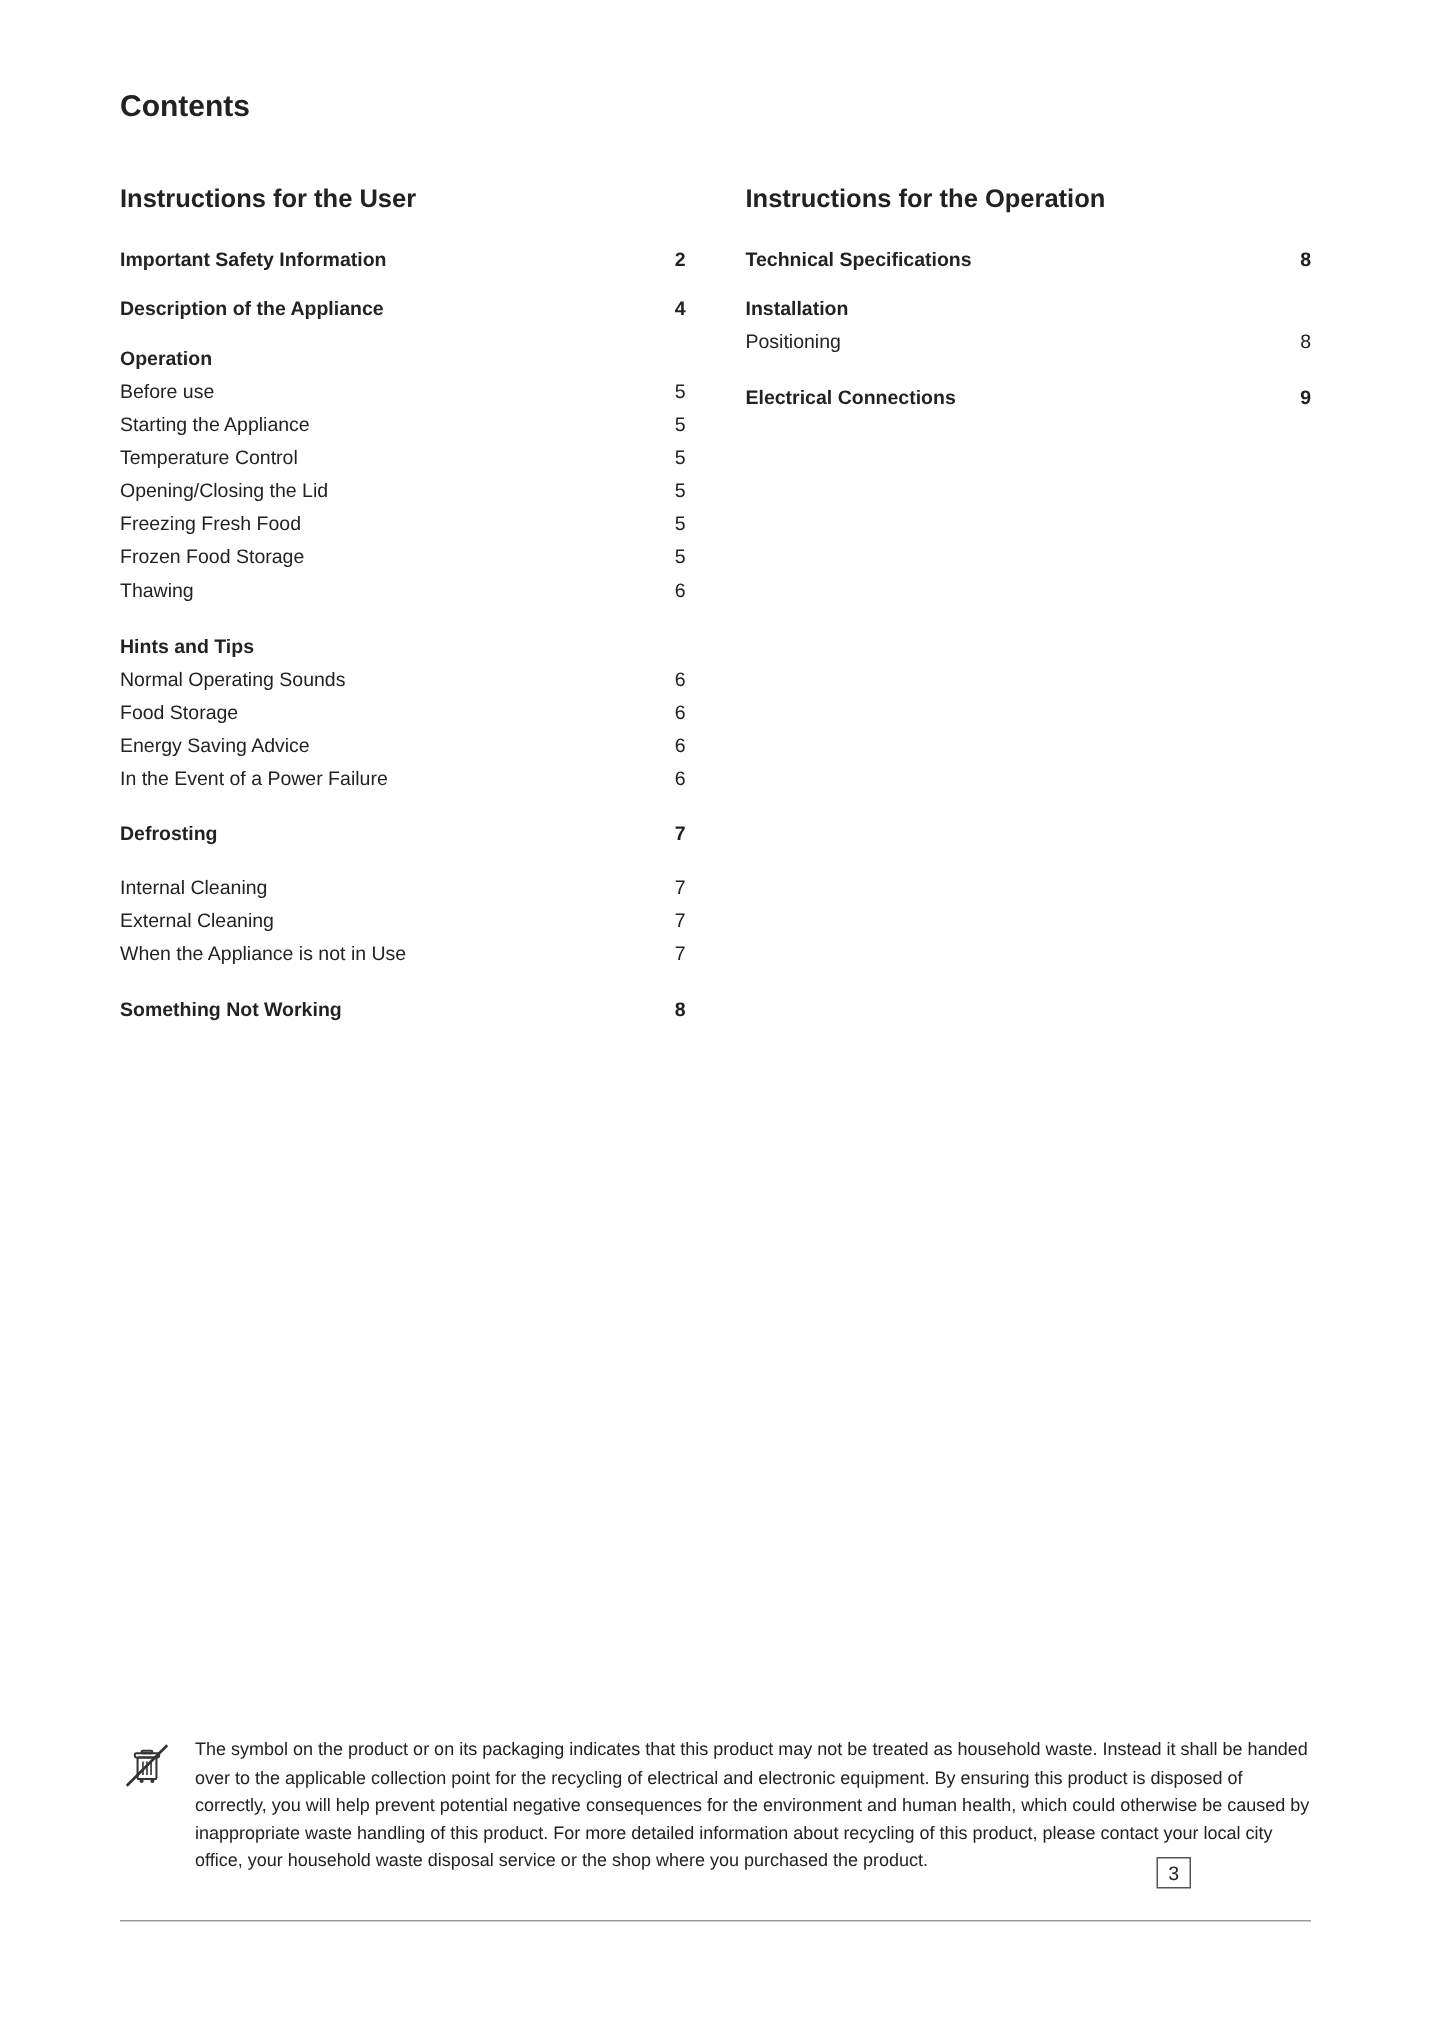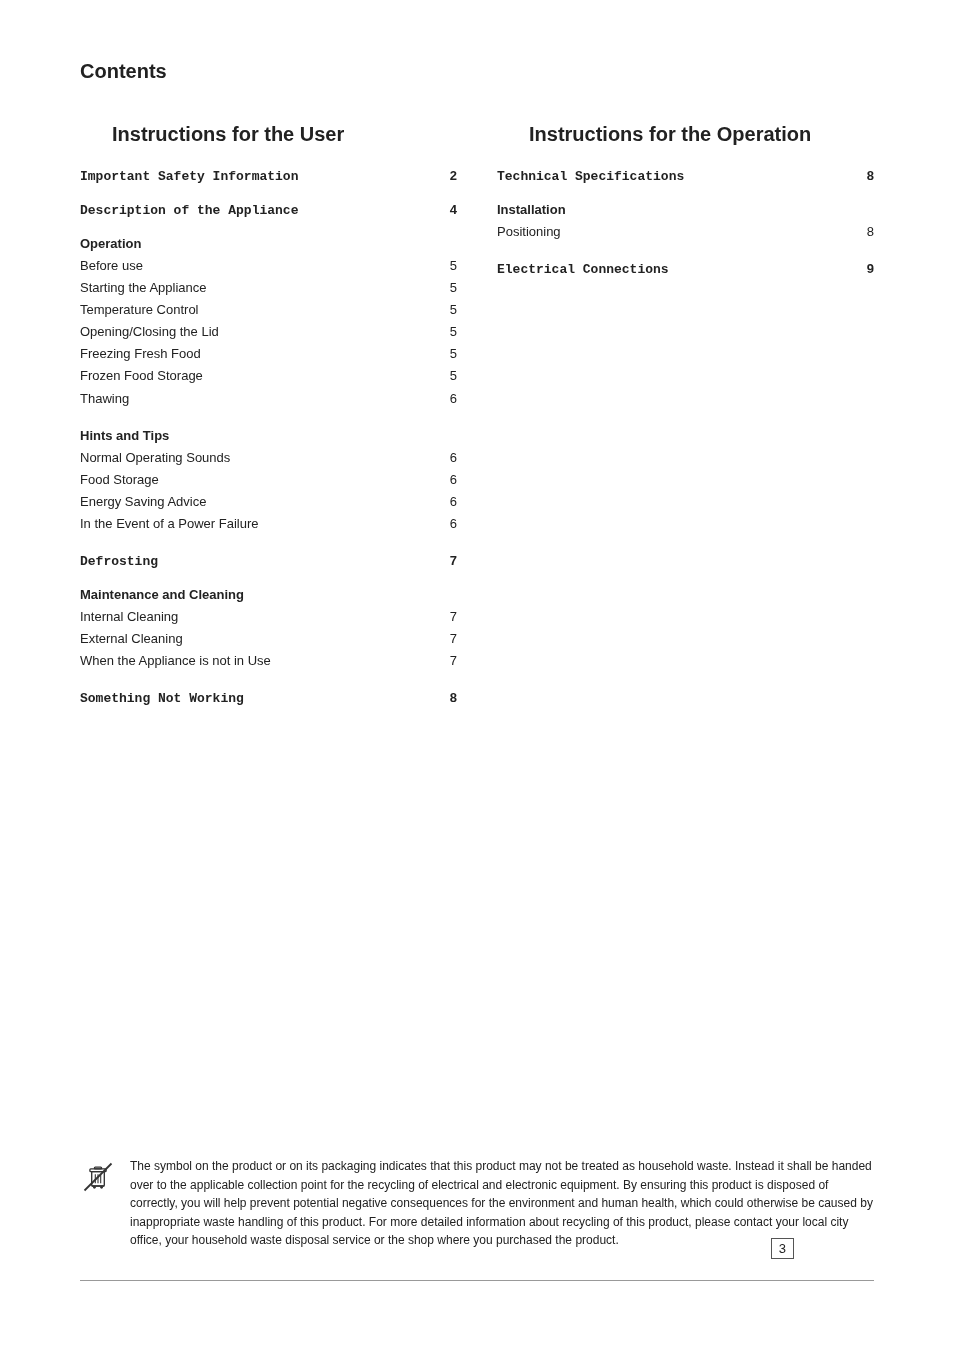--- a/index.html
+++ b/index.html
@@ -37,24 +37,23 @@
       flex: 1;
       min-width: 0;
     }
 
     .col-right {
       flex: 1;
       min-width: 0;
     }
 
     .section-heading {
-      font-size: 20px;
+      font-size: 17px;
       font-weight: bold;
       margin-bottom: 22px;
-      margin-left: 32px;
     }
 
     .toc-section {
       margin-bottom: 18px;
     }
 
     .toc-section-title {
       font-weight: bold;
       font-size: 13px;
       margin-bottom: 4px;
@@ -82,21 +81,20 @@
       display: flex;
       justify-content: space-between;
       align-items: baseline;
       font-weight: bold;
       font-size: 13px;
       margin-bottom: 2px;
     }
 
     .toc-section-title-row .item-label {
       flex: 1;
-      font-family: Liberation Mono, monospace;
     }
 
     .toc-section-title-row .item-page {
       min-width: 20px;
       text-align: right;
     }
 
     .footer-area {
       position: absolute;
       bottom: 60px;
@@ -223,21 +221,20 @@
       </div>
 
       <div class="toc-section">
         <div class="toc-section-title-row">
           <span class="item-label">Defrosting</span>
           <span class="item-page">7</span>
         </div>
       </div>
 
       <div class="toc-section">
-        <div class="toc-section-title">Maintenance and Cleaning</div>
         <div class="toc-row">
           <span class="item-label">Internal Cleaning</span>
           <span class="item-page">7</span>
         </div>
         <div class="toc-row">
           <span class="item-label">External Cleaning</span>
           <span class="item-page">7</span>
         </div>
         <div class="toc-row">
           <span class="item-label">When the Appliance is not in Use</span>

